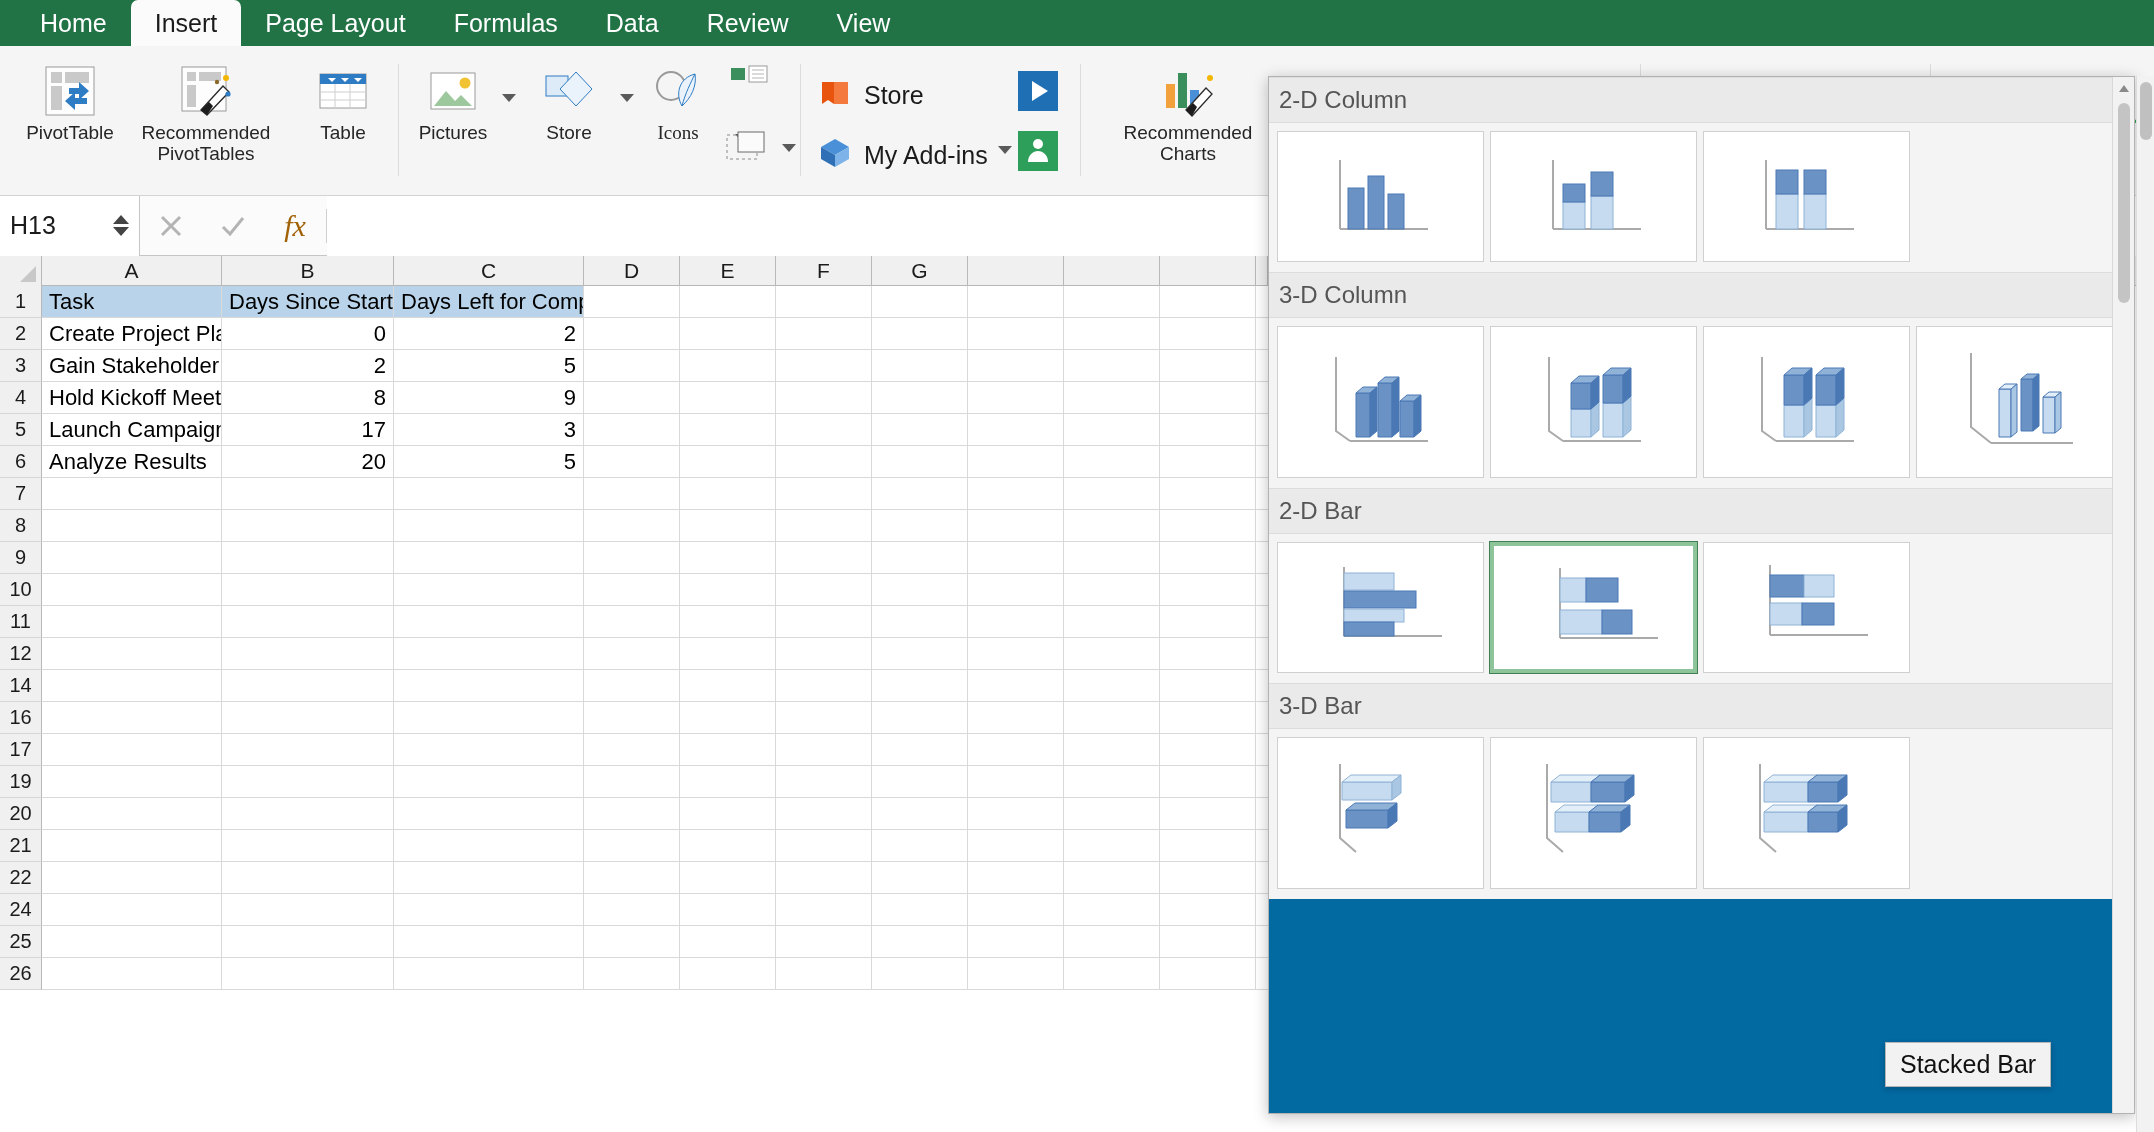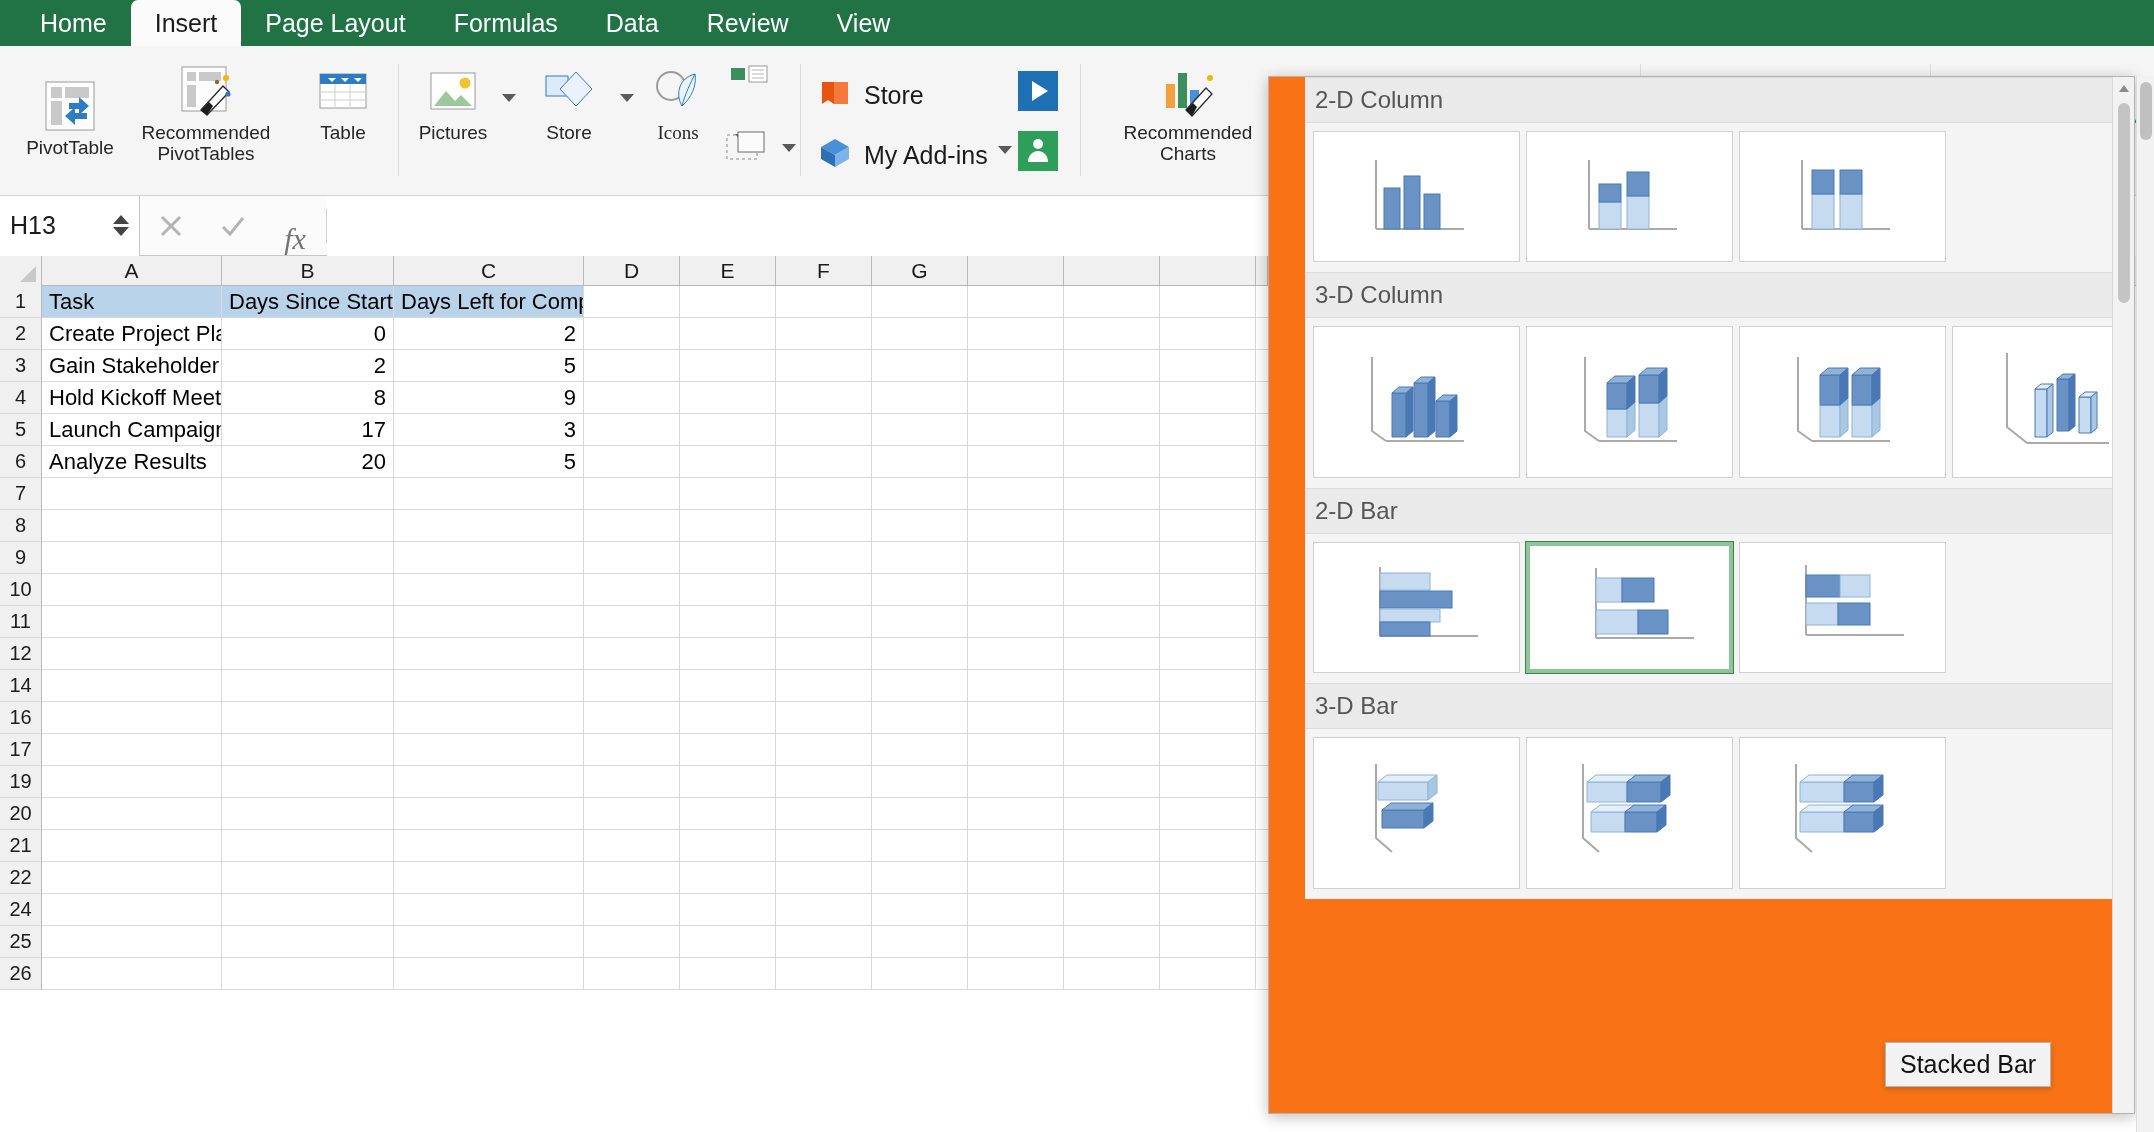--- a/index.html
+++ b/index.html
@@ -72,21 +72,21 @@
     width:140px; height:60px; border-right:1px solid #c6c6c6;
     display:flex; align-items:center; padding:0 10px; gap:8px;
     background:#ffffff;
   }
   .namebox .nb-txt { flex:1; font-size:25px; color:#1b1b1b; }
   .nb-spin { display:flex; flex-direction:column; gap:3px; }
   .nb-up { width:0;height:0;border-left:8px solid transparent;border-right:8px solid transparent;border-bottom:9px solid #444; }
   .nb-dn { width:0;height:0;border-left:8px solid transparent;border-right:8px solid transparent;border-top:9px solid #444; }
 
   .fb-btn { width:62px; height:60px; display:flex;align-items:center;justify-content:center; font-size:30px; color:#b4b4b4; }
-  .fb-fx { width:62px; height:60px; display:flex;align-items:flex-end;justify-content:center; font-family:"Liberation Serif", serif; font-style:italic; font-size:30px; color:#737373; }
+  .fb-fx { width:62px; height:60px; display:flex;align-items:center;justify-content:center; font-family:"Liberation Serif", serif; font-style:italic; font-size:30px; color:#a16207; }
   .fb-divider { width:1px;height:34px;background:#d0d0d0; }
   .fb-input { flex:1; height:60px; display:flex; align-items:center; padding-left:14px; font-size:24px; color:#1b1b1b; background:#ffffff; }
 
   
   .grid { position:absolute; left:0; top:256px; width:2154px; height:876px; background:#ffffff; overflow:hidden; }
   .colhdr { position:absolute; left:0; top:0; height:30px; width:2154px; display:flex;
             background:#f0f0f0; border-bottom:1px solid #b8b8b8; }
   .corner { width:42px; height:30px; border-right:1px solid #b8b8b8; background:#f0f0f0; position:relative; }
   .corner:after{
     content:""; position:absolute; right:5px; bottom:4px;
@@ -111,25 +111,24 @@
     font-size:22px; color:#000000; padding:0 7px;
     background:#ffffff; overflow:hidden; white-space:nowrap;
   }
   .cell.num { justify-content:flex-end; }
   .cell.hdrfill { background:#b9d4ea; }
   .row.active .rh { background:#d3ebd3; color:#1b6b2f; border-right:2px solid #21a366; }
 
   
   .gallery {
     position:absolute; left:1268px; top:76px; width:867px; height:1038px;
-    background:#f97316;
+    background:#0369a1;
     border:1px solid #b2b2b2;
     box-shadow:0 3px 14px rgba(0,0,0,.25);
     overflow:hidden;
-    padding-left:36px;
   }
   .gal-sec {
     height:46px; background:#eaeaea;
     border-top:1px solid #dcdcdc; border-bottom:1px solid #dcdcdc;
     display:flex; align-items:center; padding-left:10px;
     font-size:24px; color:#555555;
   }
   .gal-row { display:flex; gap:6px; padding:8px 8px 10px 8px; background:#f4f4f4; }
   .thumb {
     width:207px; height:131px; background:#ffffff; border:1px solid #d0d0d0;
@@ -179,21 +178,21 @@
       <span>Review</span>
     </div>
   <div class="tab">
       <span>View</span>
     </div>
 </div>
 
 <div class="ribbon">
  <div class="rbn-inner">
 
-  <div class="rb-item" style="left:10px; top:33px; width:120px;">
+  <div class="rb-item" style="left:10px; top:18px; width:120px;">
     <div class="rb-ico">
       <svg width="54" height="54" viewBox="0 0 54 54">
         <rect x="3" y="3" width="48" height="48" fill="#fdfdfd" stroke="#9a9a9a"></rect>
         <rect x="8" y="8" width="11" height="11" fill="#c9c9c9"></rect>
         <rect x="22" y="8" width="24" height="11" fill="#c9c9c9"></rect>
         <rect x="8" y="22" width="11" height="24" fill="#c9c9c9"></rect>
         <path d="M26 24 h10 v-6 l10 9 -10 9 v-6 h-10 z" fill="#2e7cc4"></path>
         <path d="M44 40 h-12 v6 l-10 -9 10 -9 v6 h12 z" fill="#2e7cc4"></path>
       </svg>
     </div>

